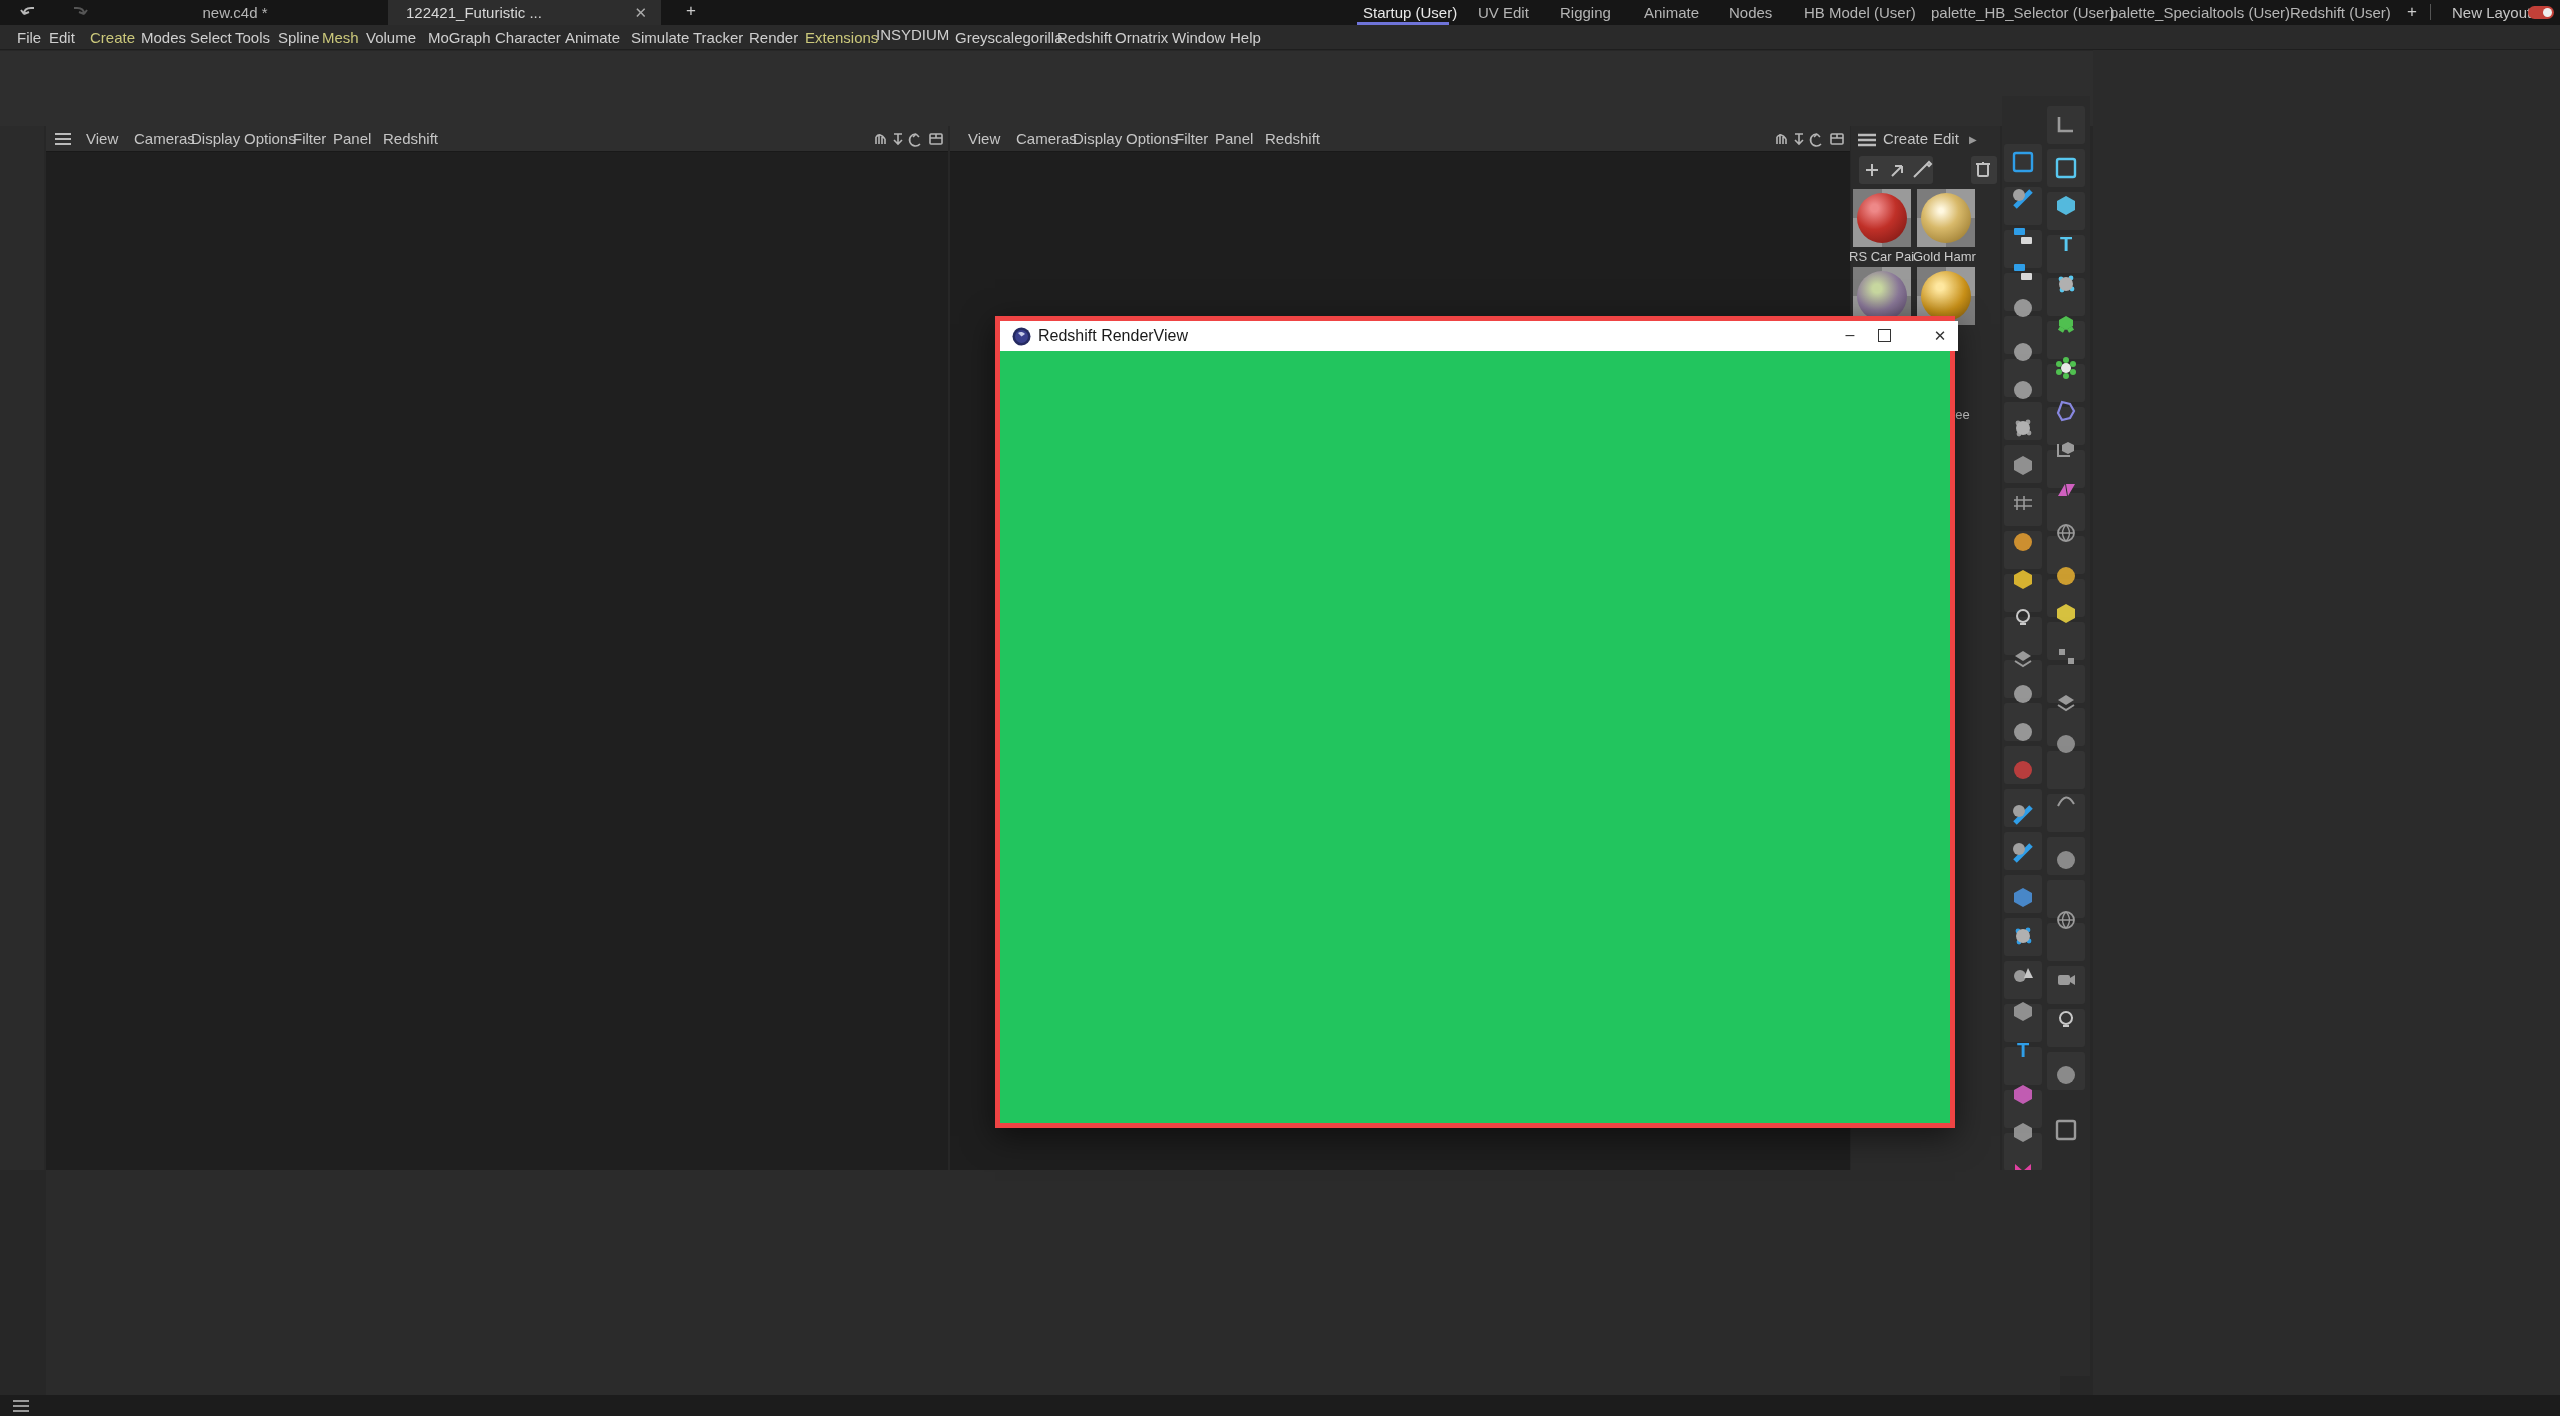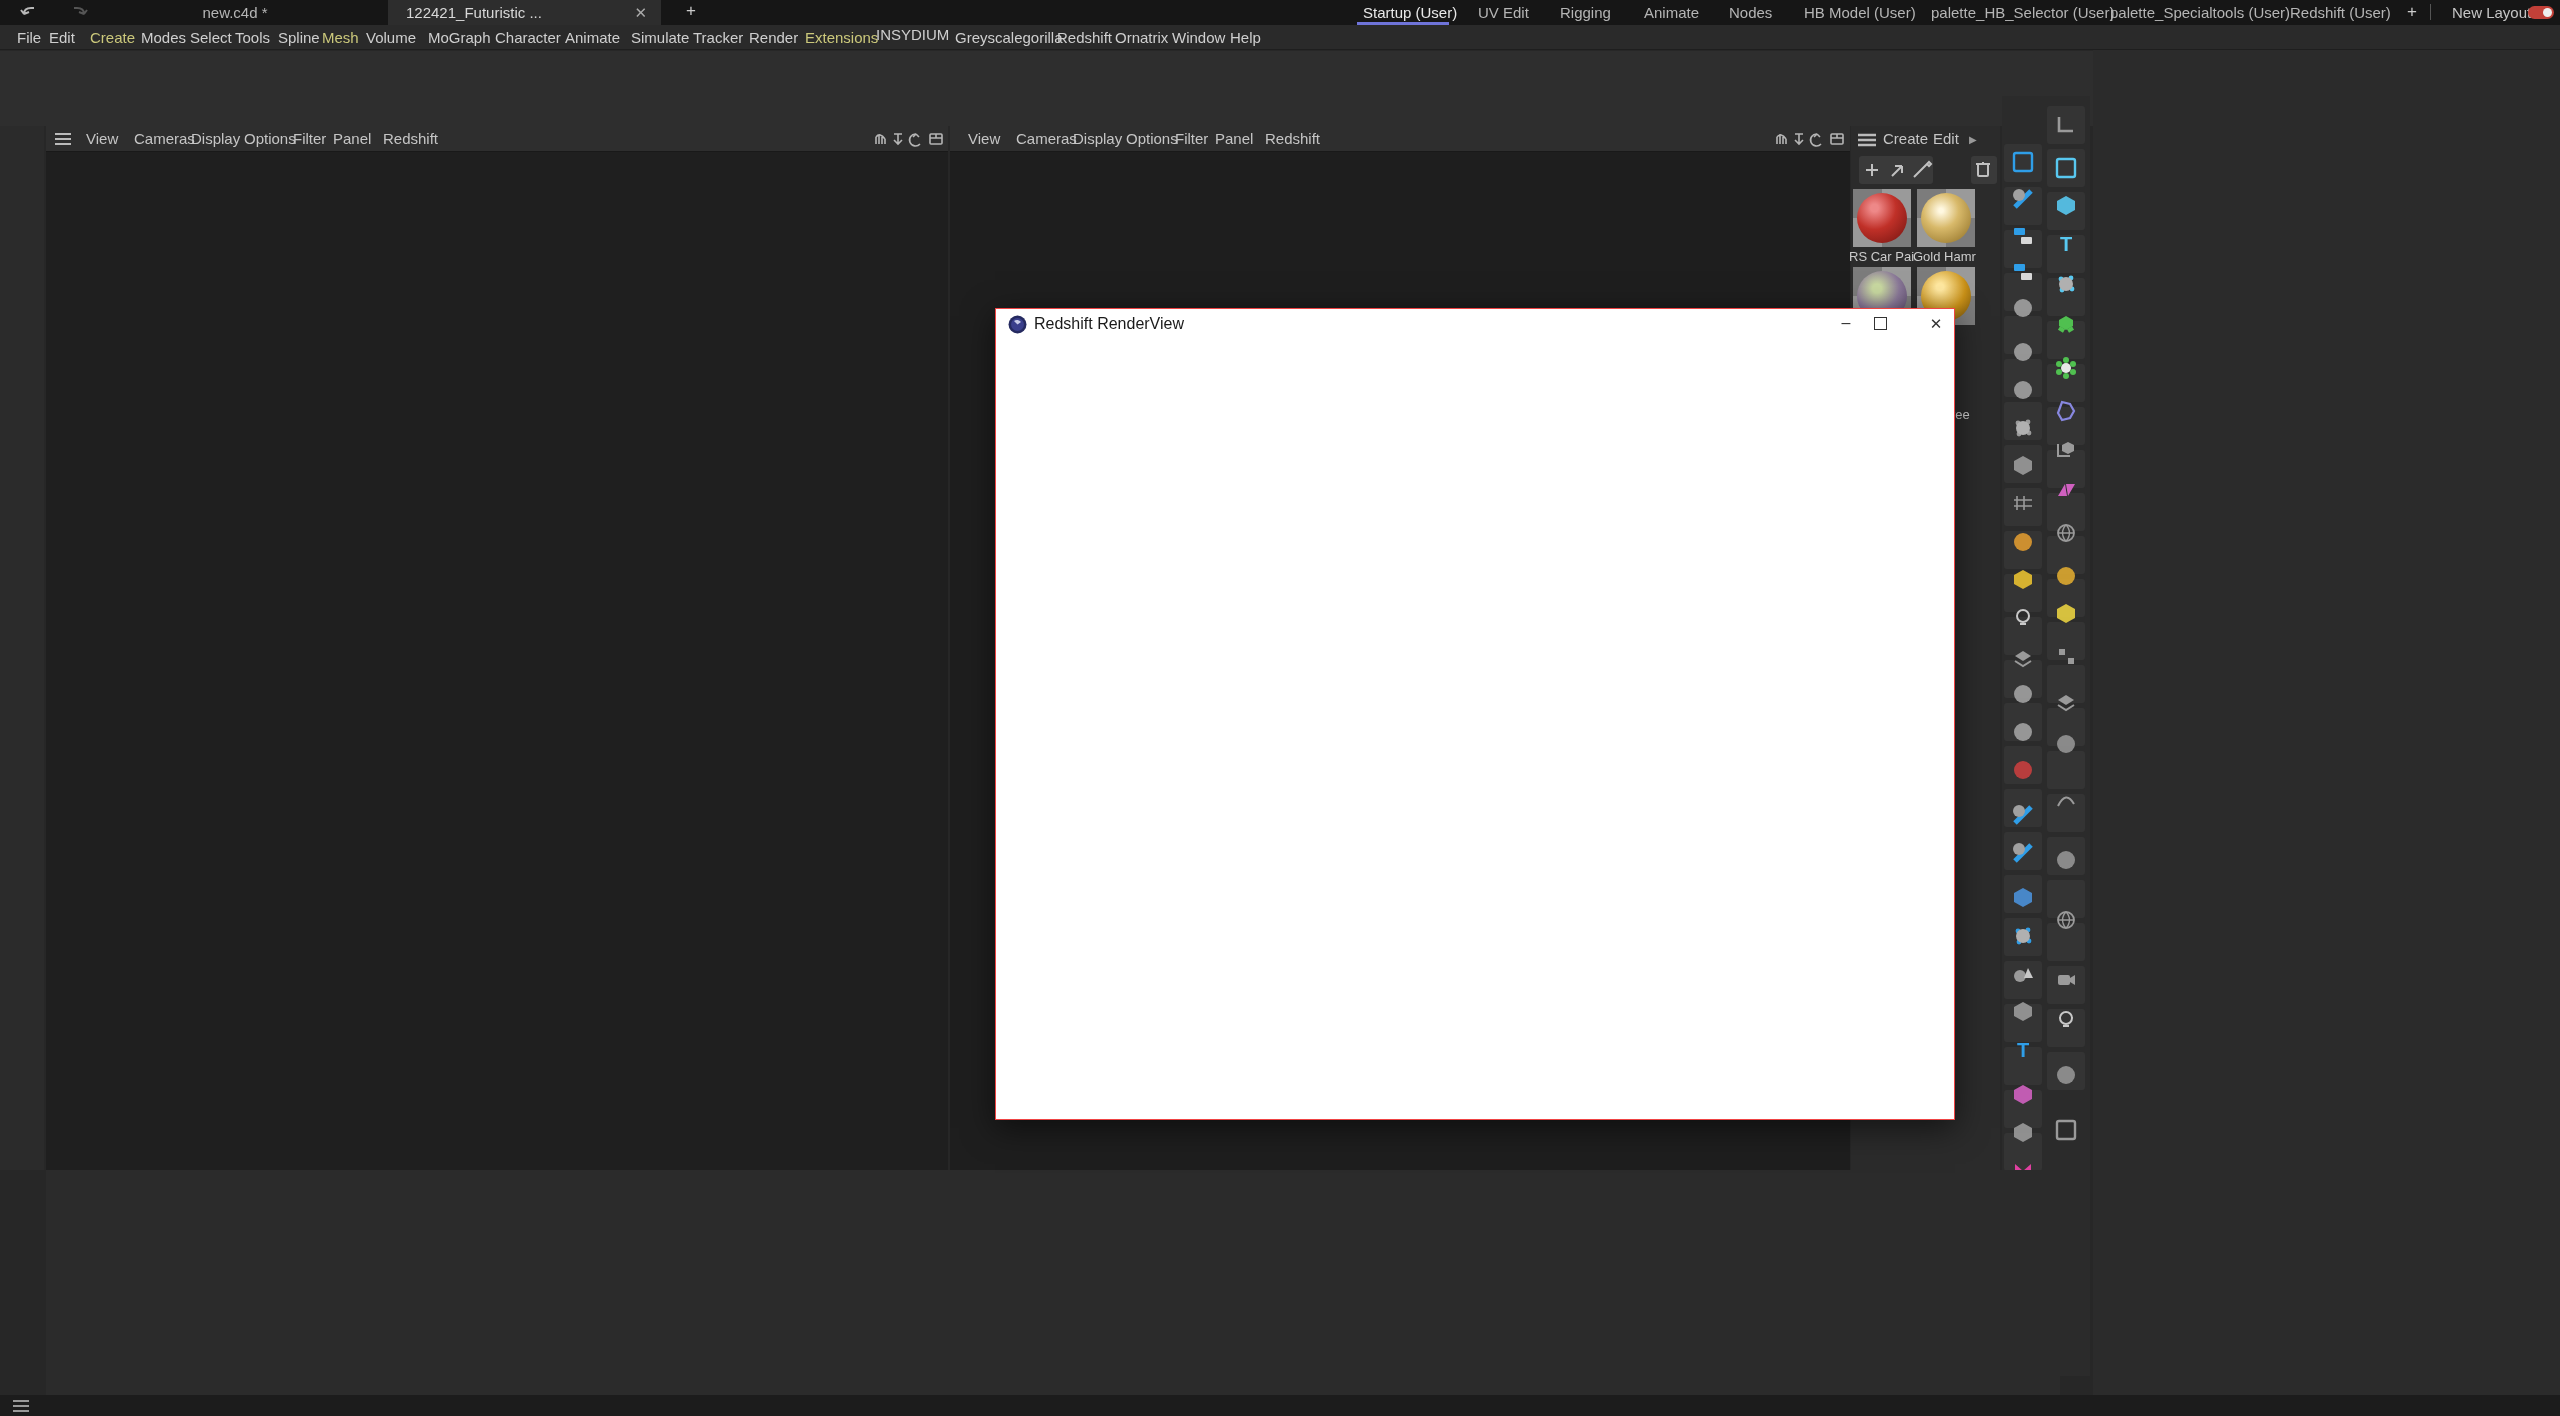--- a/index.html
+++ b/index.html
@@ -279,21 +279,21 @@
       <rect x="2057" y="1121" width="18" height="18" rx="2" fill="none" stroke="#9a9a9a" stroke-width="2.4"></rect>
     </svg>
 <div class="abs" style="left:2093px;top:50px;width:467px;height:1366px;background:#2b2b2b" id="rightpanel"></div>
 <div id="rp-content"></div>
 <div class="abs" style="left:46px;top:1170px;width:2014px;height:225px;background:#2b2b2b" id="timeline"></div>
 <div id="tl-content"></div>
 <div class="abs" style="left:0;top:1395px;width:2560px;height:21px;background:#1c1c1c"></div>
 <svg class="abs" style="left:12px;top:1399px" width="20" height="14">
       <path d="M1 2h16M1 7h16M1 12h16" stroke="#999" stroke-width="2"></path>
     </svg>
-<div class="abs" style="left:995px;top:308px;width:960px;height:812px;background:#ffffff;box-shadow:0 8px 30px rgba(0,0,0,.55);border:1px solid #ef4444" id="rswin">
+<div class="abs" style="left:995px;top:316px;width:960px;height:812px;background:#22c55e;box-shadow:0 8px 30px rgba(0,0,0,.55);border:5px solid #ef4444" id="rswin">
 <div class="abs" style="left:0;top:0;width:958px;height:30px;background:#ffffff"></div>
 <svg class="abs" style="left:12px;top:6px" width="19" height="19">
         <circle cx="9.5" cy="9.5" r="9" fill="#252a60"></circle>
         <circle cx="9.5" cy="9.5" r="6.5" fill="#3a3f8c"></circle>
         <path d="M6 6 a5 5 0 0 1 7 1 l-3.5 2.5z" fill="#c8cce8"></path>
       </svg>
 <div class="abs" style="left:38px;top:0;height:30px;line-height:30px;color:#1a1a1a;font-size:16px">Redshift RenderView</div>
 <div class="abs" style="left:830px;top:0px;width:40px;height:30px;text-align:center;line-height:28px;color:#333;font-size:16px">–</div>
 <div class="abs" style="left:878px;top:8px;width:13px;height:13px;border:1.5px solid #333"></div>
 <div class="abs" style="left:920px;top:0px;width:40px;height:30px;text-align:center;line-height:30px;color:#333;font-size:15px">✕</div>

